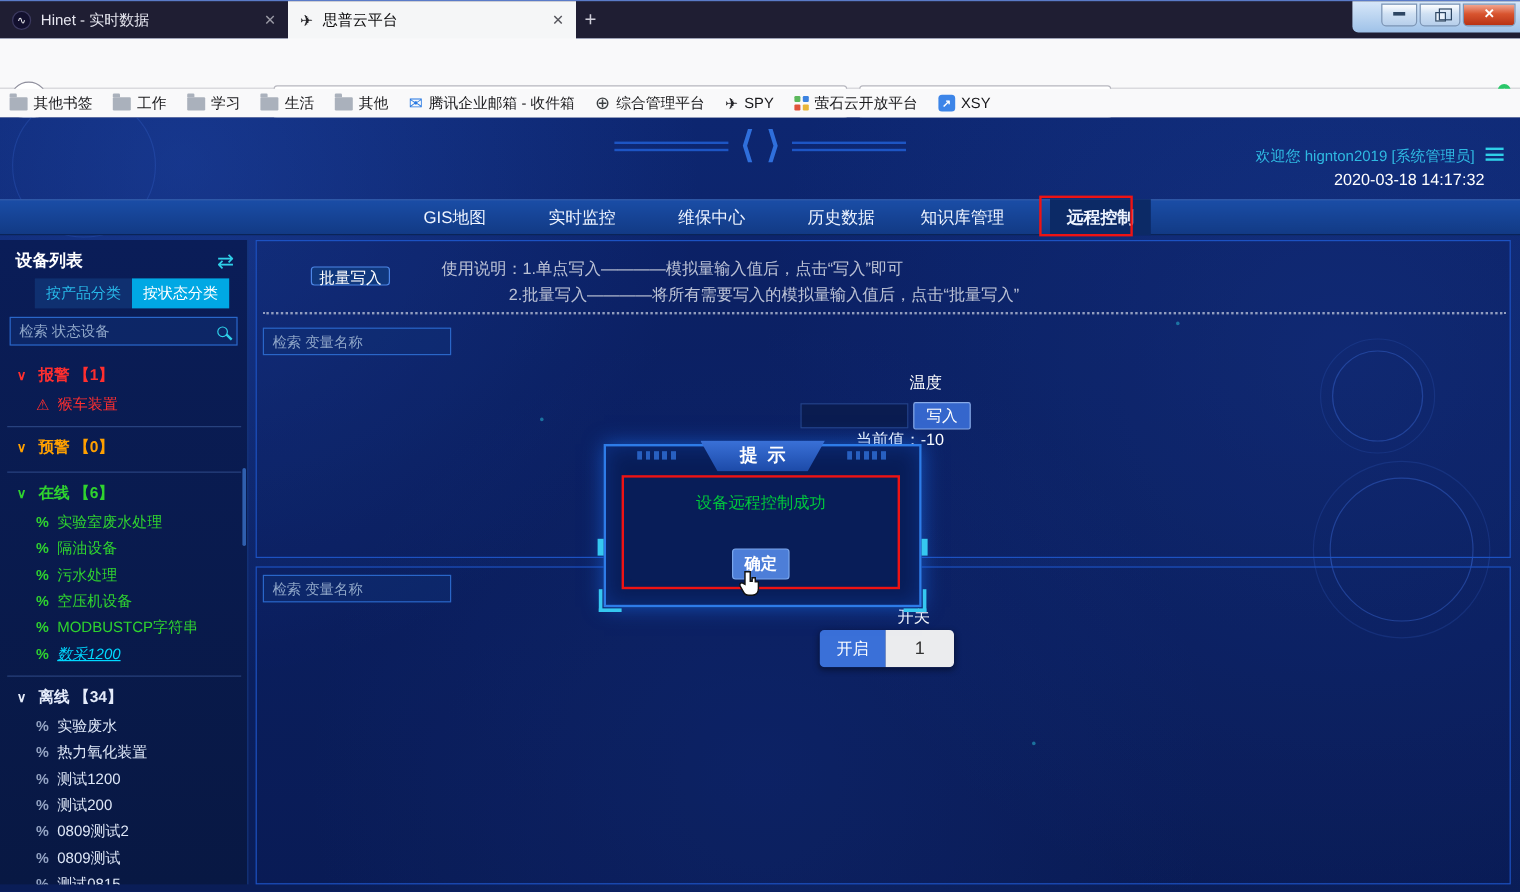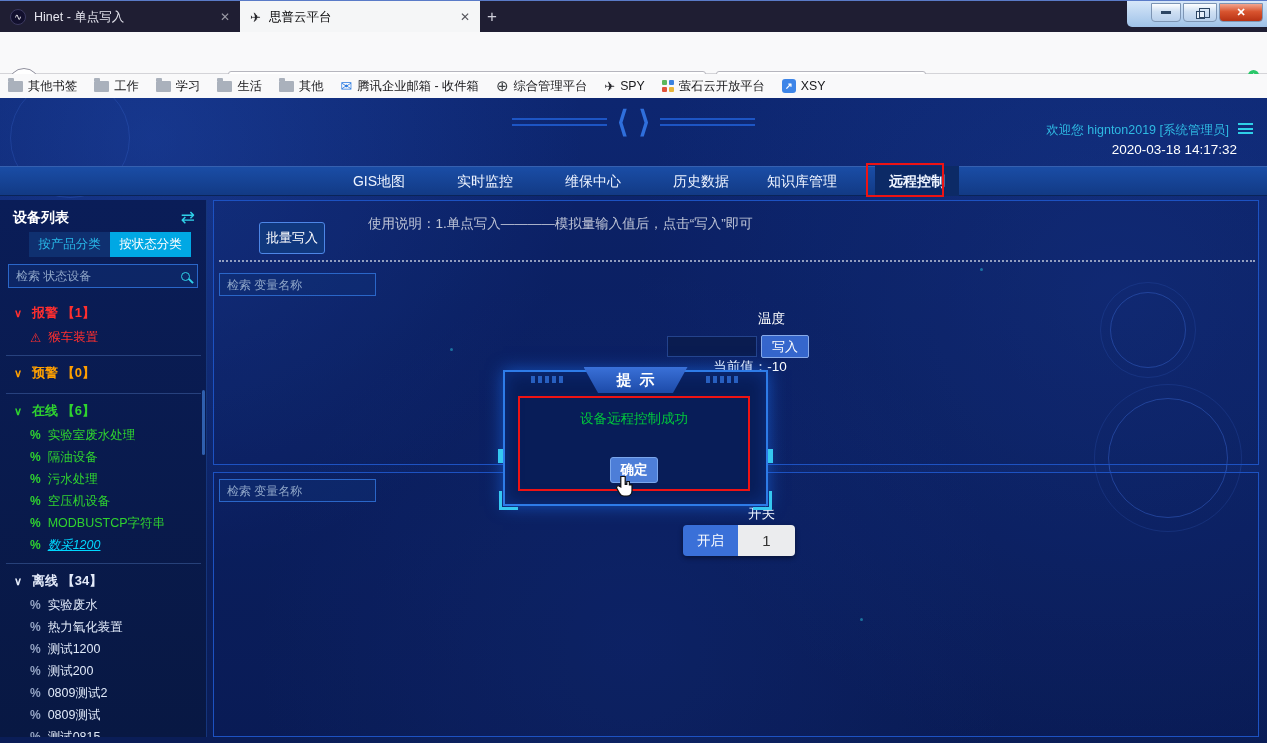--- a/index.html
+++ b/index.html
@@ -149,21 +149,21 @@
   .m-msg { position:absolute; left:518px; top:312px; width:232px; text-align:center; color:#00c83c; font-size:13.5px; z-index:21; }
   .m-ok { position:absolute; left:610px; top:359px; width:48px; height:26px; background:#4d7ed8; border:1px solid #7aa6ec; border-radius:3px; color:#fff; font-weight:bold; font-size:13.5px; z-index:21; cursor:pointer; font-family:"Liberation Sans",sans-serif; }
   .cursor-hand { position:absolute; left:615px; top:377px; z-index:40; }
 </style>
 </head>
 <body>
 
 <div class="titlebar">
   <div class="tab inactive" style="left:0;width:240px;">
     <span class="hinet-ico">∿</span>
-    <span>Hinet - 单点写入</span>
+    <span>Hinet - 实时数据</span>
     <span class="close-x">✕</span>
   </div>
   <div class="tab active" style="left:240px;width:240px;">
     <span class="plane-ico">✈</span>
     <span>思普云平台</span>
     <span class="close-x">✕</span>
   </div>
   <span class="newtab">+</span>
   <div class="aero-corner">
     <div class="winbtn" style="right:86px;width:30px;"><span class="minbar"></span></div>
@@ -381,22 +381,23 @@
           <span class="lnk">%</span>
           <span>测试0815</span>
         </div>
     </div>
     <div class="sb-thumb"></div>
   </div>
 
   <div class="panel" style="top:102px;height:265px;"></div>
   <div class="panel" style="top:374px;height:265px;"></div>
 
-  <button class="btn-blue abs" style="left:259px;top:124px;width:66px;height:32px;z-index:3;">批量写入</button>
+  <button class="btn-blue abs" style="left:259px;top:124px;width:66px;height:16px;z-index:3;">批量写入</button>
   <div class="instr" style="left:368px;top:117px;">使用说明：1.单点写入————模拟量输入值后，点击“写入”即可</div>
+  <div class="instr" style="left:424px;top:139px;">2.批量写入————将所有需要写入的模拟量输入值后，点击“批量写入”</div>
   <div class="dotted" style="top:162px;"></div>
 
   <div class="px-search" style="left:219px;top:175px;">
     <input placeholder="检索 变量名称" style="">
   </div>
 
   <div class="fld-label" style="left:690px;top:212px;width:95px;">温度</div>
   <input class="temp-input" style="">
   <button class="write-btn">写入</button>
   <div class="curval">当前值：-10</div>

